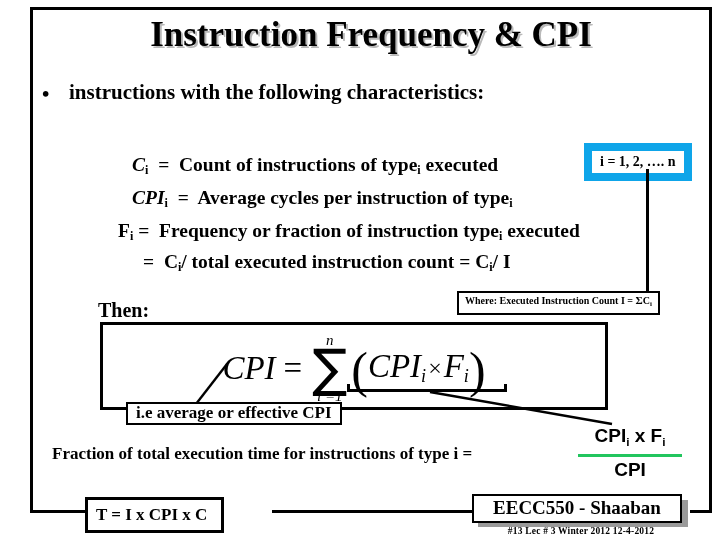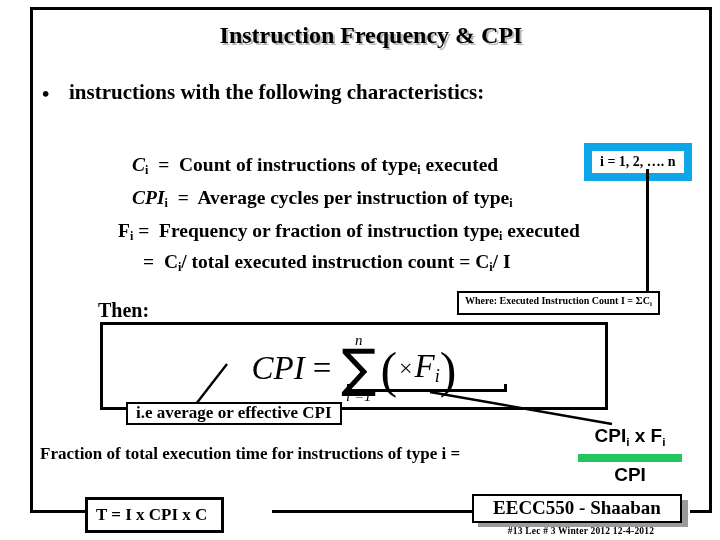--- a/index.html
+++ b/index.html
@@ -69,21 +69,21 @@
 
   
   #title {
     position: absolute;
     left: 36px;
     top: 14px;
     width: 670px;
     text-align: center;
     font-family: "Liberation Serif", "DejaVu Serif", serif;
     font-weight: bold;
-    font-size: 24px;
+    font-size: 35px;
     line-height: 42px;
     letter-spacing: 0px;
     color: #000000;
     text-shadow: 2px 2px 0 #b9b9b9;
     white-space: nowrap;
   }
 
   
   #bullet-block {
     position: absolute;
@@ -278,41 +278,41 @@
     font-weight: bold;
     font-size: 17px;
     line-height: 14px;
     white-space: nowrap;
     z-index: 5;
   }
 
   
   #fraction-line {
     position: absolute;
-    left: 40px;
+    left: 52px;
     top: 443px;
     font-weight: bold;
     font-size: 17px;
     line-height: 22px;
     white-space: nowrap;
   }
   #frac {
     position: absolute;
     left: 578px;
     top: 425px;
     width: 104px;
     text-align: center;
     font-family: "Liberation Sans", sans-serif;
     font-weight: bold;
     font-size: 19px;
     line-height: 22px;
   }
   #frac .num {
     padding-bottom: 1px;
-    border-bottom: 8px solid #22c55e;
+    border-bottom: 3px solid #22c55e;
     display: block;
   }
   #frac .den { display: block; padding-top: 2px; }
   #frac sub { font-size: 0.62em; vertical-align: -0.3em; }
 
   
   #t-box {
     position: absolute;
     left: 85px;
     top: 497px;
@@ -415,20 +415,21 @@
 <div id="formula-box"></div>
 <div id="formula">
   <span class="lhs">CPI</span>
   <span class="eq">=</span>
   <span class="sigma-stack">
     <span class="lim-top">n</span>
     <span class="sigma-glyph">∑</span>
     <span class="lim-bot">i =1</span>
   </span>
   <span class="paren">(</span>
+  <span><span>CPI</span><sub>i</sub></span>
   <span class="times">×</span>
   <span><span>F</span><sub>i</sub></span>
   <span class="paren">)</span>
 </div>
 <div id="underbrace"></div>
 
 <svg id="leader-svg" viewBox="0 0 720 540">
 
   <line x1="430" y1="392" x2="612" y2="424" stroke="#000" stroke-width="2.4"></line>
 

